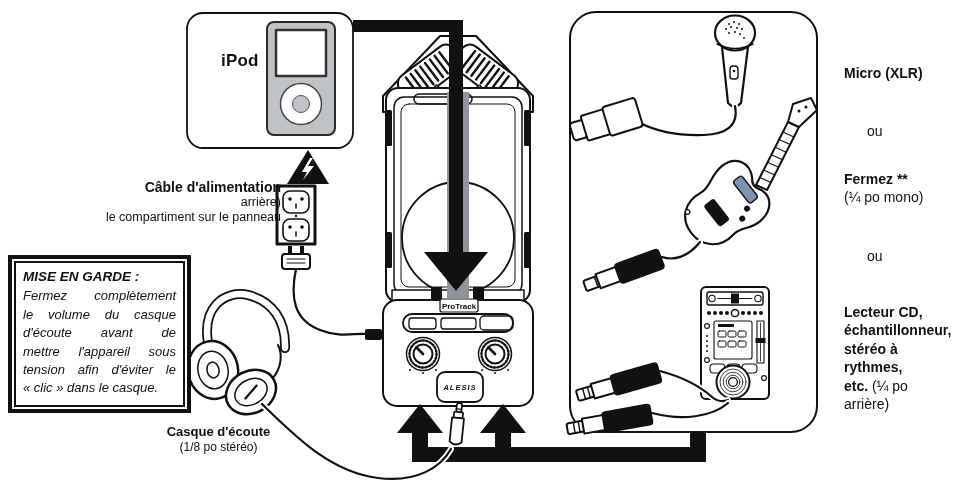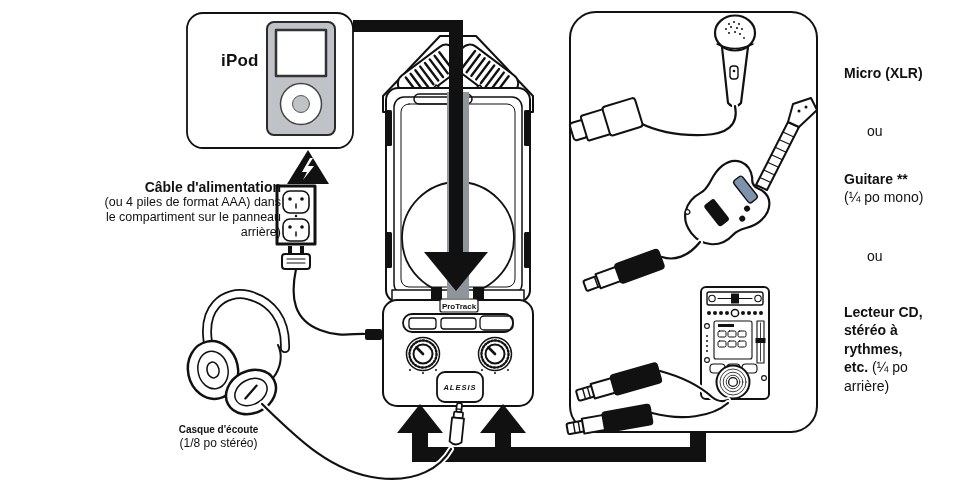--- a/index.html
+++ b/index.html
@@ -10,21 +10,21 @@
   .b{font-weight:bold;}
   .lbl-ipod{font-size:17px;font-weight:bold;letter-spacing:.2px;}
   .power-block{width:220px;text-align:right;font-size:12.5px;line-height:1.17;}
   .power-block .t{font-size:14px;font-weight:bold;}
   .caution{width:171px;border:4px solid #111;padding:2px;background:#fff;}
   .caution-inner{border:2px solid #111;padding:4px 7px 7px 7px;font-style:italic;font-size:13px;line-height:1.42;}
   .caution-inner .ct{font-weight:bold;font-size:13.5px;margin-bottom:1px;}
   .cl{text-align:justify;text-align-last:justify;}
   .cl.last{text-align-last:left;}
   .hp-block{width:185px;text-align:center;line-height:1.2;}
-  .hp-block .t{font-size:10px;font-weight:bold;}
+  .hp-block .t{font-size:13px;font-weight:bold;}
   .hp-block .s{font-size:12px;}
   .src{font-size:14px;line-height:1.32;margin-left:16px;}
   .src .t{font-weight:bold;}
 </style>
 </head>
 <body>
 
 <div id="canvas">
 
 <svg id="art" width="954" height="484" viewBox="0 0 954 484" fill="none" stroke-linecap="round" stroke-linejoin="round">
@@ -334,37 +334,48 @@
     <path d="M -2.6,-19 L 2.6,-19" stroke="#111" stroke-width="1.1"></path>
     <rect x="-4.5" y="-16" width="9" height="6" rx="1" fill="#fff" stroke="#111" stroke-width="1.7"></rect>
     <path d="M -6,-10 L 6,-10 L 6,14 Q 0,19 -6,14 Z" fill="#fff" stroke="#111" stroke-width="1.8"></path>
   </g>
 </svg>
 
   <div class="abs lbl-ipod" style="left:221px;top:51px;">iPod</div>
 
   <div class="abs power-block" style="left:61px;top:179px;">
     <div class="t">Câble d'alimentation</div>
-    <div>(ou 4 piles de format AAA) dans</div>
+    <div>arrière)</div>
     <div>le compartiment sur le panneau</div>
-    <div>arrière)</div>
-  </div>
-
+  </div>
+
+  <div class="abs caution" style="left:8px;top:255px;">
+    <div class="caution-inner">
+      <div class="ct">MISE EN GARDE :</div>
+      <div class="cl">Fermez complètement</div>
+      <div class="cl">le volume du casque</div>
+      <div class="cl">d'écoute avant de</div>
+      <div class="cl">mettre l'appareil sous</div>
+      <div class="cl">tension afin d'éviter le</div>
+      <div class="cl last">« clic » dans le casque.</div>
+    </div>
+  </div>
 
   <div class="abs hp-block" style="left:126px;top:424px;">
     <div class="t">Casque d'écoute</div>
     <div class="s">(1/8 po stéréo)</div>
   </div>
 
   <div class="abs src t b" style="left:828px;top:64px;font-weight:bold;">Micro (XLR)</div>
   <div class="abs src" style="left:851px;top:122px;">ou</div>
   <div class="abs src" style="left:828px;top:170px;">
-    <div class="t">Guitare **</div>
+    <div class="t">Fermez **</div>
     <div>(¼ po mono)</div>
   </div>
   <div class="abs src" style="left:851px;top:247px;">ou</div>
   <div class="abs src" style="left:828px;top:303px;">
     <div class="t">Lecteur CD,</div>
+    <div class="t">échantillonneur,</div>
     <div class="t">stéréo à rythmes,</div>
     <div><span class="t">etc.</span><span> (¼ po arrière)</span></div>
   </div>
 
 </div>
 
 </body></html>

